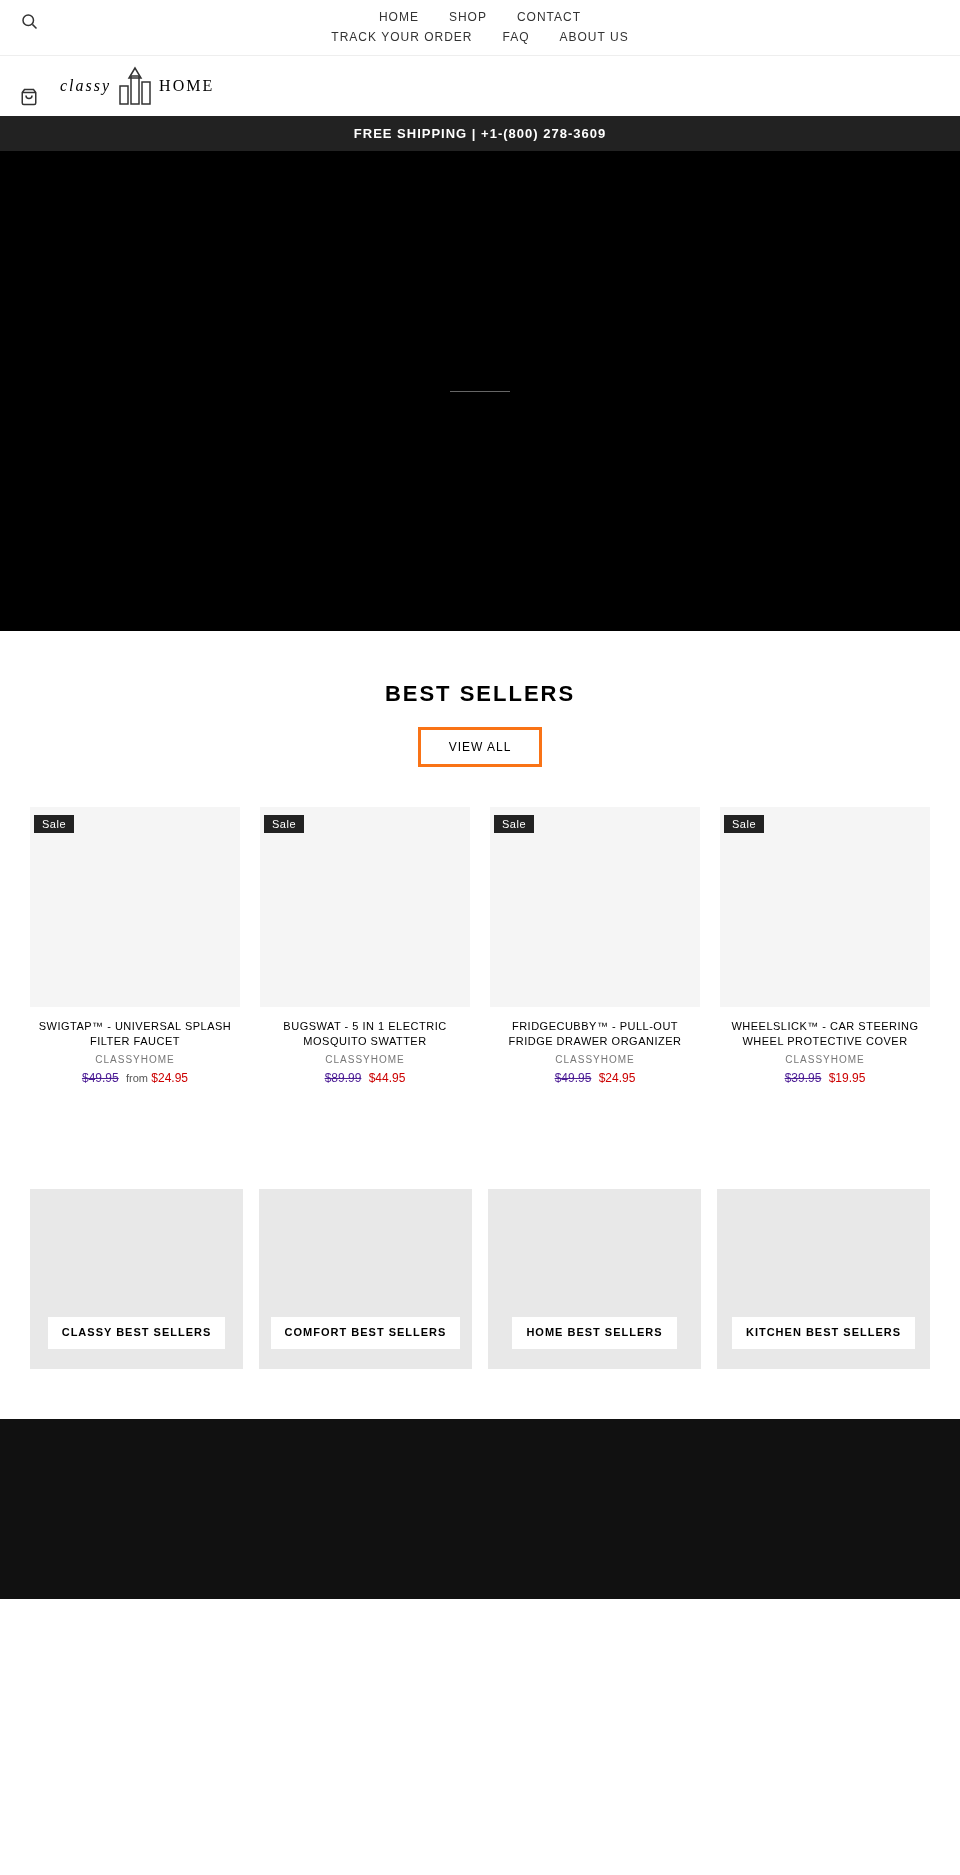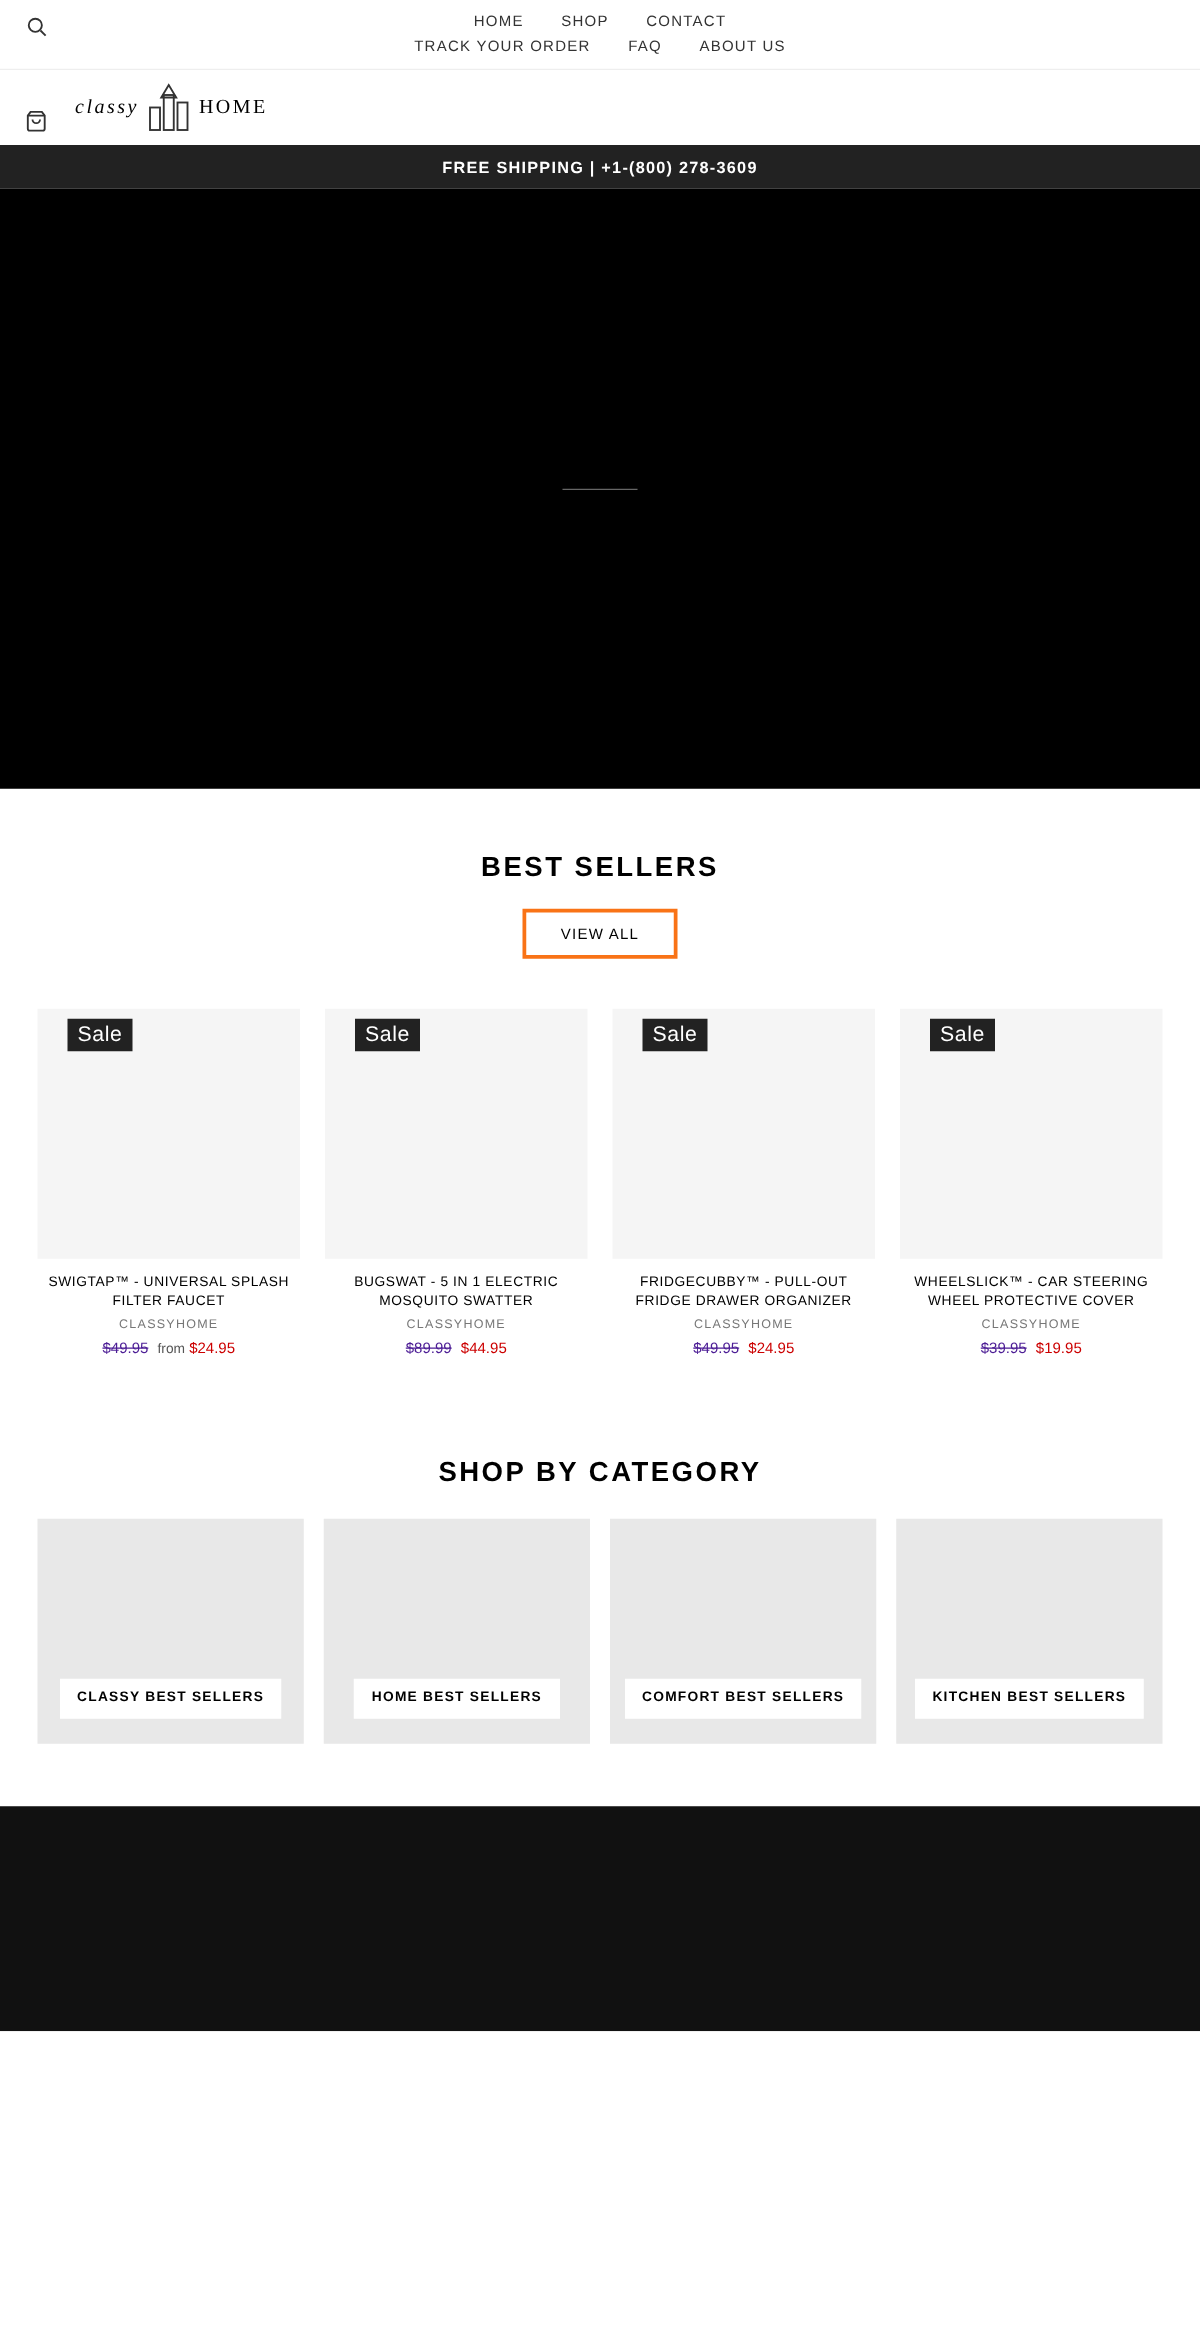--- a/index.html
+++ b/index.html
@@ -93,24 +93,24 @@
     }
     .product-image-area {
       background: #f5f5f5;
       height: 200px;
       margin-bottom: 12px;
       position: relative;
     }
     .sale-badge {
       position: absolute;
       top: 8px;
-      left: 24px;
+      left: 4px;
       background: #222;
       color: #fff;
-      font-size: 17px;
+      font-size: 11px;
       padding: 3px 8px;
       letter-spacing: 0.5px;
       z-index: 1;
     }
     .product-name {
       font-size: 11px;
       font-weight: normal;
       letter-spacing: 0.5px;
       text-transform: uppercase;
       margin-bottom: 4px;
@@ -282,30 +282,29 @@
       <div class="product-vendor">CLASSYHOME</div>
       <div class="product-price">
         <span class="price-original">$39.95</span>
         <span class="price-sale">$19.95</span>
       </div>
     </div>
   </div>
 </div>
 
 <div class="shop-by-category">
-  <h2 class="section-title">SHOP BY CATEGORY</h2>
   <div class="category-grid">
     <div class="category-card">
       <div class="category-label">CLASSY BEST SELLERS</div>
     </div>
     <div class="category-card">
+      <div class="category-label">COMFORT BEST SELLERS</div>
+    </div>
+    <div class="category-card">
       <div class="category-label">HOME BEST SELLERS</div>
-    </div>
-    <div class="category-card">
-      <div class="category-label">COMFORT BEST SELLERS</div>
     </div>
     <div class="category-card">
       <div class="category-label">KITCHEN BEST SELLERS</div>
     </div>
   </div>
 </div>
 
 <div class="footer"></div>
 
 </body></html>

